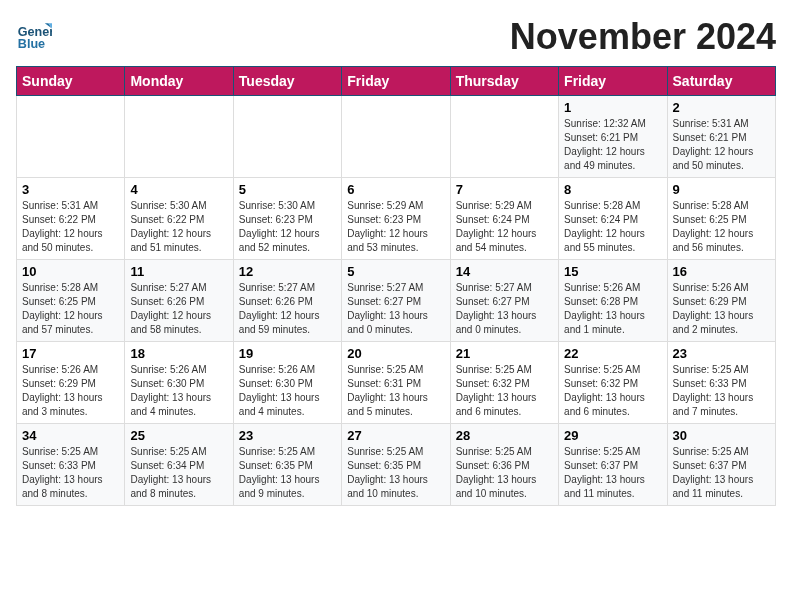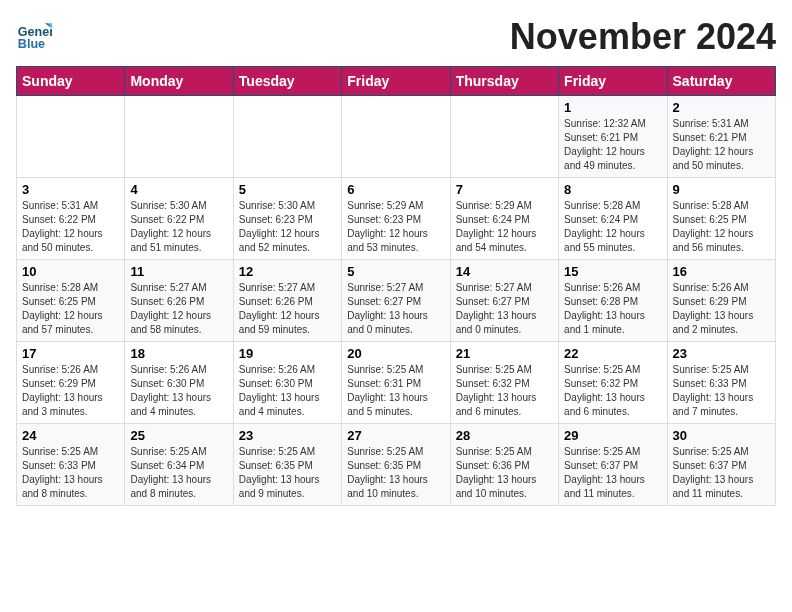--- a/index.html
+++ b/index.html
@@ -257,21 +257,21 @@
         </td>
         <td>
           <span class="day-number">23</span>
           <div class="day-info" style="white-space: pre-line;">Sunrise: 5:25 AM
 Sunset: 6:33 PM
 Daylight: 13 hours and 7 minutes.</div>
         </td>
       </tr>
       <tr>
         <td>
-          <span class="day-number">24</span>
+          <span class="day-number">34</span>
           <div class="day-info" style="white-space: pre-line;">Sunrise: 5:25 AM
 Sunset: 6:33 PM
 Daylight: 13 hours and 8 minutes.</div>
         </td>
         <td>
           <span class="day-number">25</span>
           <div class="day-info" style="white-space: pre-line;">Sunrise: 5:25 AM
 Sunset: 6:34 PM
 Daylight: 13 hours and 8 minutes.</div>
         </td>

